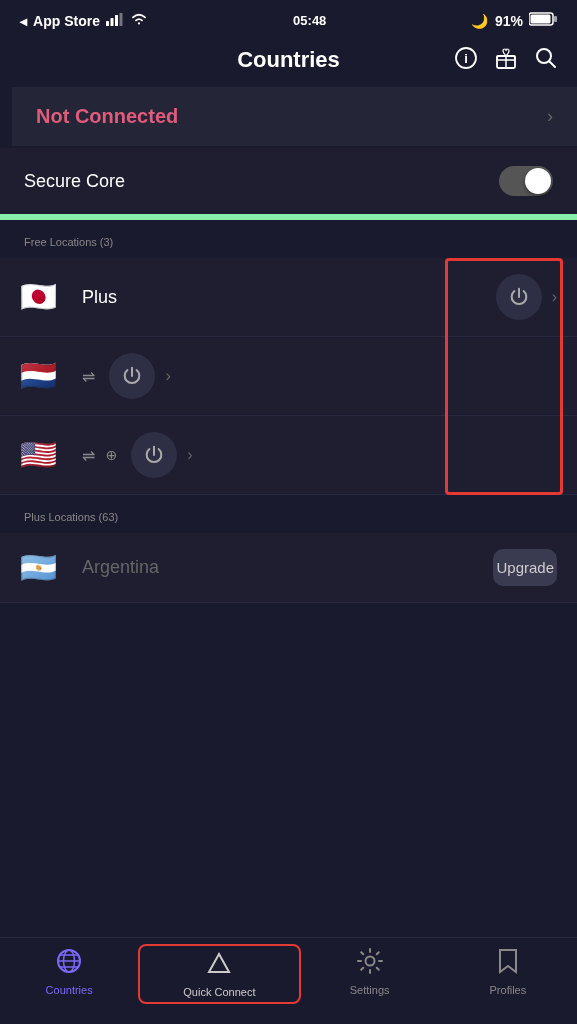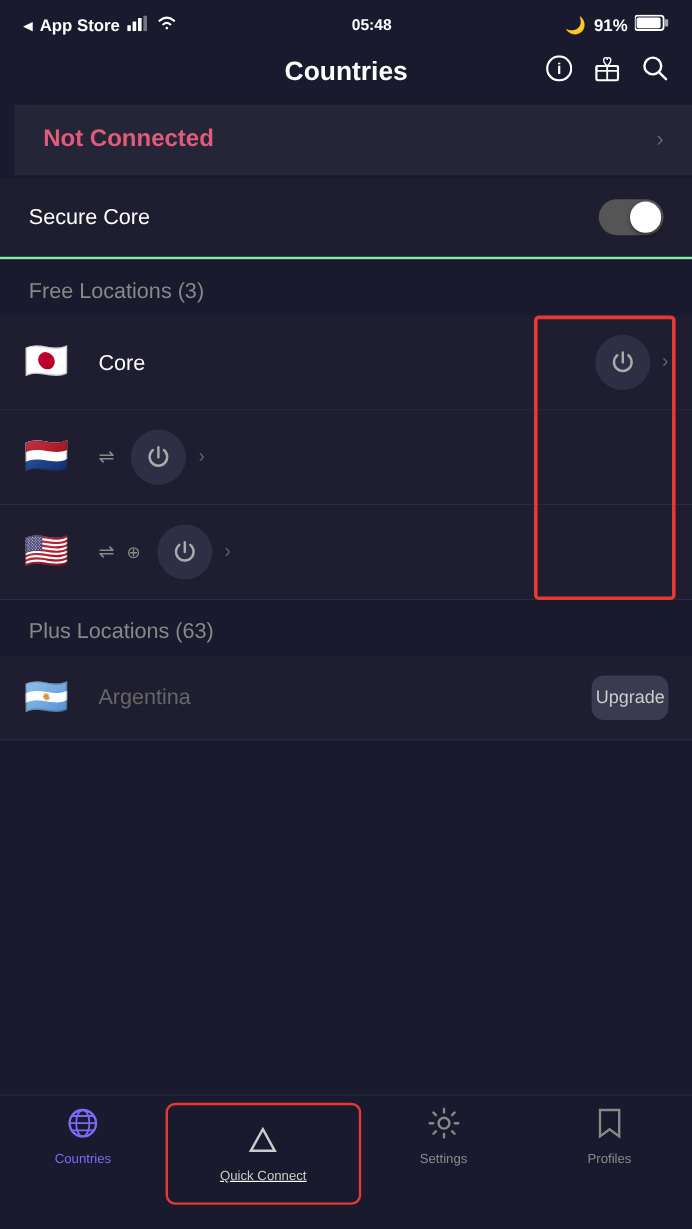--- a/index.html
+++ b/index.html
@@ -84,21 +84,21 @@
       font-size: 18px;
     }
 
     
     .secure-core-row {
       background: #1e1e30;
       padding: 18px 24px;
       display: flex;
       justify-content: space-between;
       align-items: center;
-      border-bottom: 2px solid #86efac;
+      border-bottom: 6px solid #86efac;
     }
     .secure-core-label {
       font-size: 18px;
       font-weight: 500;
       color: #fff;
     }
     .toggle {
       width: 54px;
       height: 30px;
       background: #555;
@@ -114,21 +114,21 @@
       position: absolute;
       top: 2px;
       right: 2px;
       box-shadow: 0 2px 4px rgba(0,0,0,0.4);
     }
 
     
     .section-header {
       padding: 16px 24px 10px;
       color: #888;
-      font-size: 18px;
+      font-size: 11px;
     }
 
     
     .country-row {
       background: #1e1e30;
       display: flex;
       align-items: center;
       padding: 16px 20px;
       border-bottom: 1px solid #2a2a40;
       position: relative;
@@ -238,23 +238,22 @@
     }
     .nav-item.active .nav-icon { color: #7c6af7; }
     .nav-item.active .nav-label { color: #7c6af7; }
     .nav-item .nav-icon { color: #888; }
     .nav-item .nav-label { color: #888; }
 
     
     .nav-item.quick-active {
       border: 2.5px solid #e53935;
       border-radius: 8px;
-      padding: 16px 10px;
+      padding: 4px 10px;
       margin-top: -4px;
-      text-decoration: underline;
     }
     .nav-item.quick-active .nav-icon { color: #ccc; }
     .nav-item.quick-active .nav-label { color: #ccc; }
 
     
     .power-svg {
       width: 22px;
       height: 22px;
     }
 
@@ -342,21 +341,21 @@
 </div>
 
 <div class="free-locations-wrapper">
 
   <div class="free-highlight"></div>
 
   <div class="country-row">
     <div class="flag">
       <span style="font-size:30px;line-height:30px;">🇯🇵</span>
     </div>
-    <span class="country-name">Core</span>
+    <span class="country-name">Plus</span>
     <div class="country-icons"></div>
     <div class="power-btn">
       <svg class="power-svg" viewBox="0 0 24 24" fill="none" stroke="#aaa" stroke-width="2.2" stroke-linecap="round">
         <path d="M12 3 L12 12"></path>
         <path d="M7 5.5 A8 8 0 1 0 17 5.5"></path>
       </svg>
     </div>
     <span class="row-chevron">›</span>
   </div>
 

